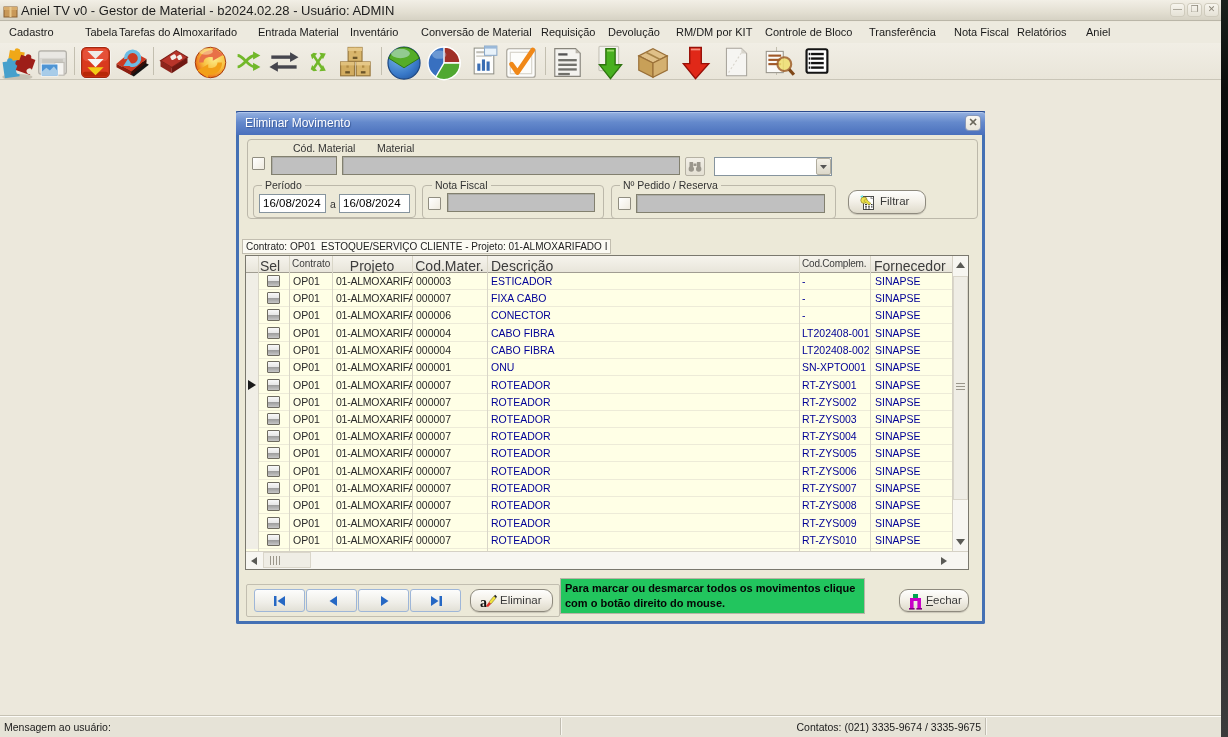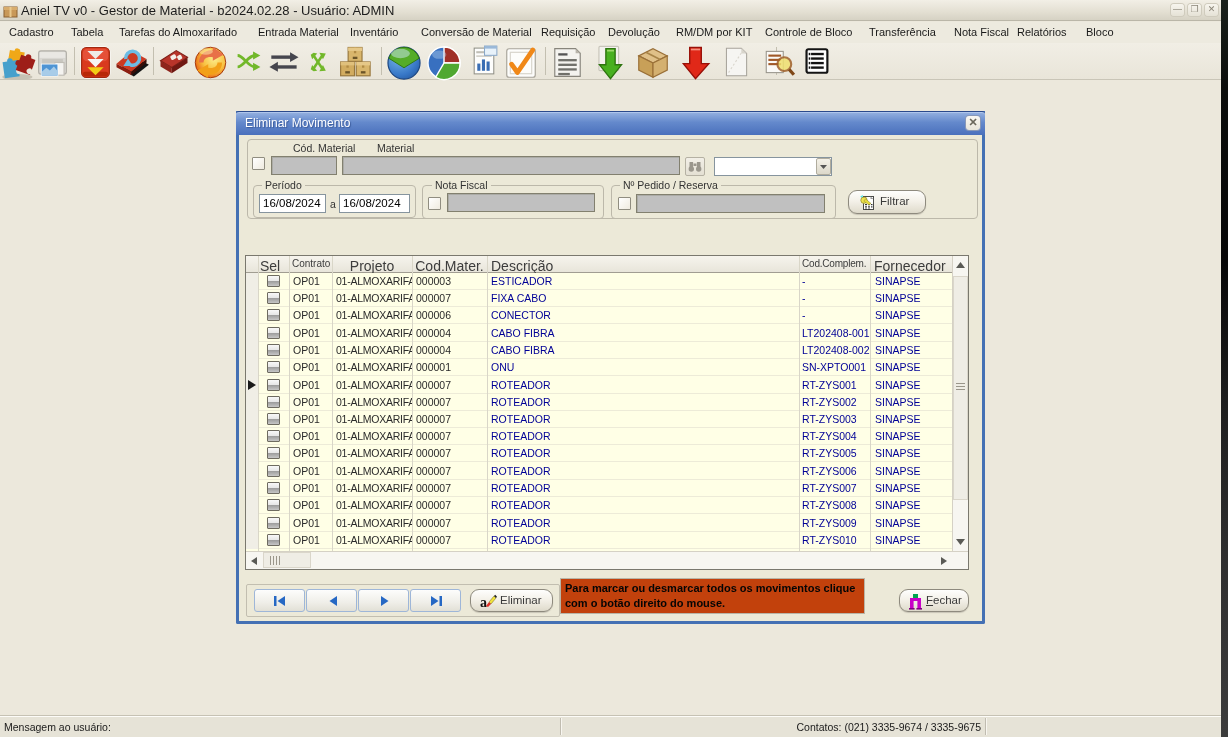--- a/index.html
+++ b/index.html
@@ -52,33 +52,33 @@
 <svg class="abs" style="left:3px;top:3px" width="15" height="15" viewBox="0 0 15 15">
     <rect x="1" y="4" width="13" height="10" fill="#C89858" stroke="#8A6030" stroke-width="1"></rect>
     <rect x="1" y="4" width="13" height="3" fill="#D8AC6C"></rect>
     <rect x="6.5" y="4" width="2" height="10" fill="#E8C88C"></rect>
   </svg>
 <div class="abs winbtn" style="left:1171px">—</div>
 <div class="abs winbtn" style="left:1188px">❐</div>
 <div class="abs winbtn" style="left:1205px">✕</div>
 <div class="abs" id="menubar"></div>
 <span class="mi" style="left:9px">Cadastro</span>
-<span class="mi" style="left:71px">Tabela</span>
+<span class="mi" style="left:85px">Tabela</span>
 <span class="mi" style="left:119px">Tarefas do Almoxarifado</span>
 <span class="mi" style="left:258px">Entrada Material</span>
 <span class="mi" style="left:350px">Inventário</span>
 <span class="mi" style="left:421px">Conversão de Material</span>
 <span class="mi" style="left:541px">Requisição</span>
 <span class="mi" style="left:608px">Devolução</span>
 <span class="mi" style="left:676px">RM/DM por KIT</span>
 <span class="mi" style="left:765px">Controle de Bloco</span>
 <span class="mi" style="left:869px">Transferência</span>
 <span class="mi" style="left:954px">Nota Fiscal</span>
 <span class="mi" style="left:1017px">Relatórios</span>
-<span class="mi" style="left:1086px">Bloco</span>
+<span class="mi" style="left:1086px">Aniel</span>
 <div class="abs" id="toolbar"></div>
 <div class="tsep" style="left:74px"></div>
 <div class="tsep" style="left:153px"></div>
 <div class="tsep" style="left:381px"></div>
 <div class="tsep" style="left:545px"></div>
 <div class="tsep" style="left:776px"></div>
 <svg class="ticon" style="left:0px;top:44px" width="37" height="37" viewBox="0 0 32 32">
     <ellipse cx="15" cy="28.5" rx="13" ry="2.6" fill="#C6C2B4"></ellipse>
     <g transform="rotate(10 13 9)">
       <path d="M8,6 h4 a2.5,2.5 0 1 1 5,0 h4 v9 h-13 z" fill="#F0A818"></path>
@@ -340,20 +340,21 @@
           <rect x="6" y="14.6" width="2" height="1"></rect>
           <rect x="9" y="14.6" width="2" height="1"></rect>
         </g>
         <polygon points="1.2,2.5 4,1 3.4,4.2" fill="#50E8E8"></polygon>
         <circle cx="5" cy="6.2" r="3.2" fill="#F0E44C" stroke="#8A8230" stroke-width=".7"></circle>
         <polygon points="6.5,4.8 12,9.5 10,11 4.8,7.2" fill="#E6DA3E" stroke="#8A8230" stroke-width=".5"></polygon>
       </svg>
 <span style="position:absolute;left:31px;top:4px;">Filtrar</span>
     </div>
 
+<div class="abs" style="left:6px;top:104px;width:369px;height:15px;background:#FBFAF3;border:1px solid #C2BEB0;font-size:10px;color:#1c1c1c;padding-left:3px;line-height:13px;white-space:nowrap;">Contrato: OP01&nbsp; ESTOQUE/SERVIÇO CLIENTE - Projeto: 01-ALMOXARIFADO I</div>
 
 <div class="abs" id="grid" style="left:9px;top:120px;">
 <div id="ghead"></div>
 <div class="hlbl" style="left:14px">Sel</div>
 <div class="hlbl" style="left:46px;font-size:10px;">Contrato</div>
 <div class="hlbl" style="left:86px;width:80px;text-align:center">Projeto</div>
 <div class="hlbl" style="left:166px;width:75px;text-align:center">Cod.Mater.</div>
 <div class="hlbl" style="left:245px">Descrição</div>
 <div class="hlbl" style="left:556px;font-size:10px;letter-spacing:-0.2px">Cod.Complem.</div>
 <div class="hlbl" style="left:628px">Fornecedor</div>
@@ -574,21 +575,21 @@
     </div>
 <div class="xpbtn" style="left:234px;top:454px;width:83px;height:23px;">
 <svg style="position:absolute;left:9px;top:3px" width="18" height="17" viewBox="0 0 18 17">
         <text x="0" y="14" font-family="Liberation Serif" font-size="14" font-weight="bold" fill="#111">a</text>
         <polygon points="9,9 14,3 16,5 11,11" fill="#F2E23A" stroke="#6A6420" stroke-width=".5"></polygon>
         <polygon points="6,13 9,9 11,11 8,14" fill="#E03028"></polygon>
         <polygon points="14,3 15.2,1.8 17,3.8 16,5" fill="#222"></polygon>
       </svg>
 <span style="position:absolute;left:29px;top:4px;">Eliminar</span>
     </div>
-<div class="abs" style="left:324px;top:443px;width:305px;height:36px;background:#c2410c;border:1px solid #B9B5A7;font-size:11px;font-weight:bold;color:#050505;line-height:15px;padding:2px 0 0 4px;white-space:nowrap;overflow:hidden;">Para marcar ou desmarcar todos os movimentos clique<br>com o botão direito do mouse.</div>
+<div class="abs" style="left:324px;top:443px;width:305px;height:36px;background:#22c55e;border:1px solid #B9B5A7;font-size:11px;font-weight:bold;color:#050505;line-height:15px;padding:2px 0 0 4px;white-space:nowrap;overflow:hidden;">Para marcar ou desmarcar todos os movimentos clique<br>com o botão direito do mouse.</div>
 <div class="xpbtn" style="left:663px;top:454px;width:70px;height:23px;">
 <svg style="position:absolute;left:8px;top:3px" width="15" height="17" viewBox="0 0 15 17">
         <rect x="5" y="1" width="5" height="4" fill="#00A650"></rect>
         <rect x="2" y="5" width="11" height="3" fill="#C800C8"></rect>
         <rect x="2" y="8" width="3.6" height="8" fill="#C800C8"></rect>
         <rect x="9.4" y="8" width="3.6" height="8" fill="#C800C8"></rect>
         <rect x="1" y="15" width="5.6" height="1.6" fill="#800080"></rect>
         <rect x="8.4" y="15" width="5.6" height="1.6" fill="#800080"></rect>
       </svg>
 <span style="position:absolute;left:26px;top:4px;"><u>F</u>echar</span>

